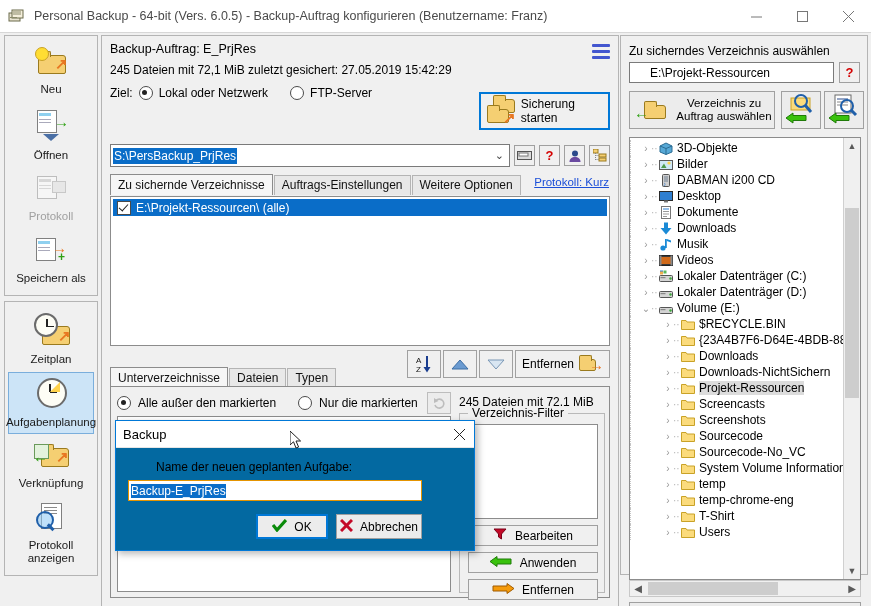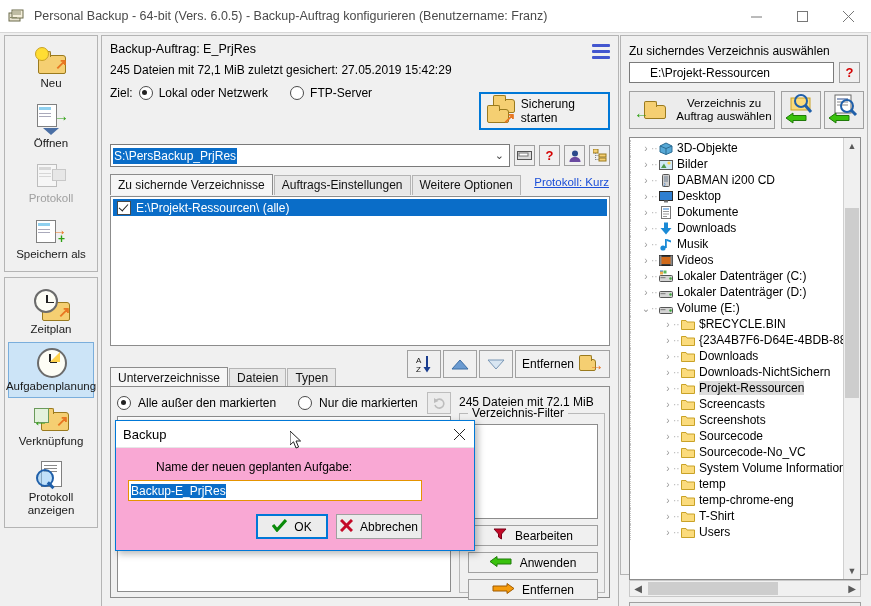--- a/index.html
+++ b/index.html
@@ -43,21 +43,21 @@
   }
   .side-item{
     display:flex;flex-direction:column;align-items:center;justify-content:flex-start;
     padding:3px 2px 4px 2px;margin:1px 3px;
     border:1px solid transparent;
     cursor:default;
   }
   .side-item.selected{
     background:#cce4f7;border:1px solid #7aaedc;
   }
-  .side-item .lbl{font-size:11.5px;color:#1a1a1a;text-align:center;line-height:1.15;margin-top:2px;}
+  .side-item .lbl{font-size:11.5px;color:#1a1a1a;text-align:center;line-height:1.15;margin-top:8px;}
   .side-item.disabled .lbl{color:#a0a0a0;}
   .ico{width:38px;height:30px;position:relative;}
   
   .folder{
     position:absolute;left:4px;top:8px;width:26px;height:17px;background:#f5cf72;
     border:1px solid #9a7a1e;border-radius:1px 3px 2px 2px;
   }
   .folder:before{
     content:"";position:absolute;left:-1px;top:-5px;width:11px;height:5px;
     background:#f5cf72;border:1px solid #9a7a1e;border-bottom:none;border-radius:2px 2px 0 0;
@@ -239,21 +239,21 @@
   }
   .hsb .lf,.hsb .rt{width:16px;text-align:center;color:#5a5a5a;font-size:10px;}
   .hsb .hthumb{height:13px;background:#cdcdcd;margin-left:2px;}
   .closebtn{
     position:absolute;left:8px;top:566px;width:232px;height:28px;border:1px solid #a0a0a0;background:#ececec;
     display:flex;align-items:center;justify-content:center;gap:10px;box-sizing:border-box;cursor:pointer;font-size:12px;
   }
   
   #modal{
     position:absolute;left:115px;top:387px;width:360px;height:131px;
-    background:#f9a8d4;border:1px solid #0078d7;box-sizing:border-box;
+    background:#0369a1;border:1px solid #0078d7;box-sizing:border-box;
     box-shadow:3px 3px 7px rgba(0,0,0,.28);
     z-index:50;
   }
   #modal .mtitle{
     height:26px;background:#fff;display:flex;align-items:center;padding-left:7px;font-size:13px;
     border-bottom:1px solid #e6e6e6;
   }
   #modal .mclose{margin-left:auto;width:30px;height:26px;display:flex;align-items:center;justify-content:center;color:#222;font-size:13px;cursor:pointer;}
   #modal .mlabel{position:absolute;left:12px;top:39px;font-size:12px;margin-left:28px;}
   #modal .minput{

